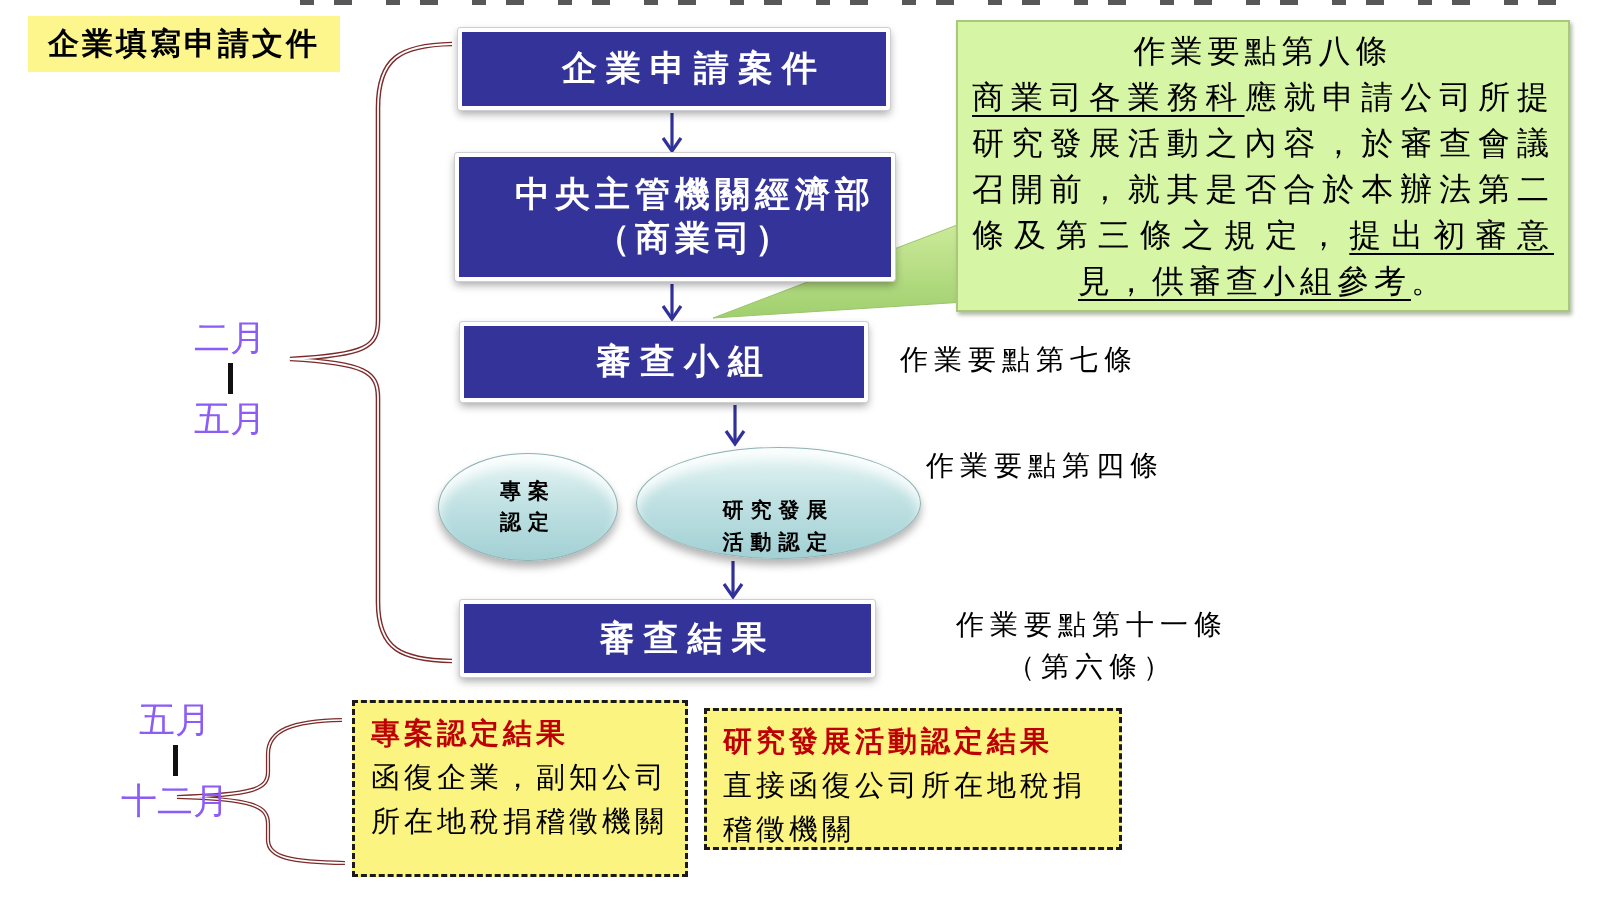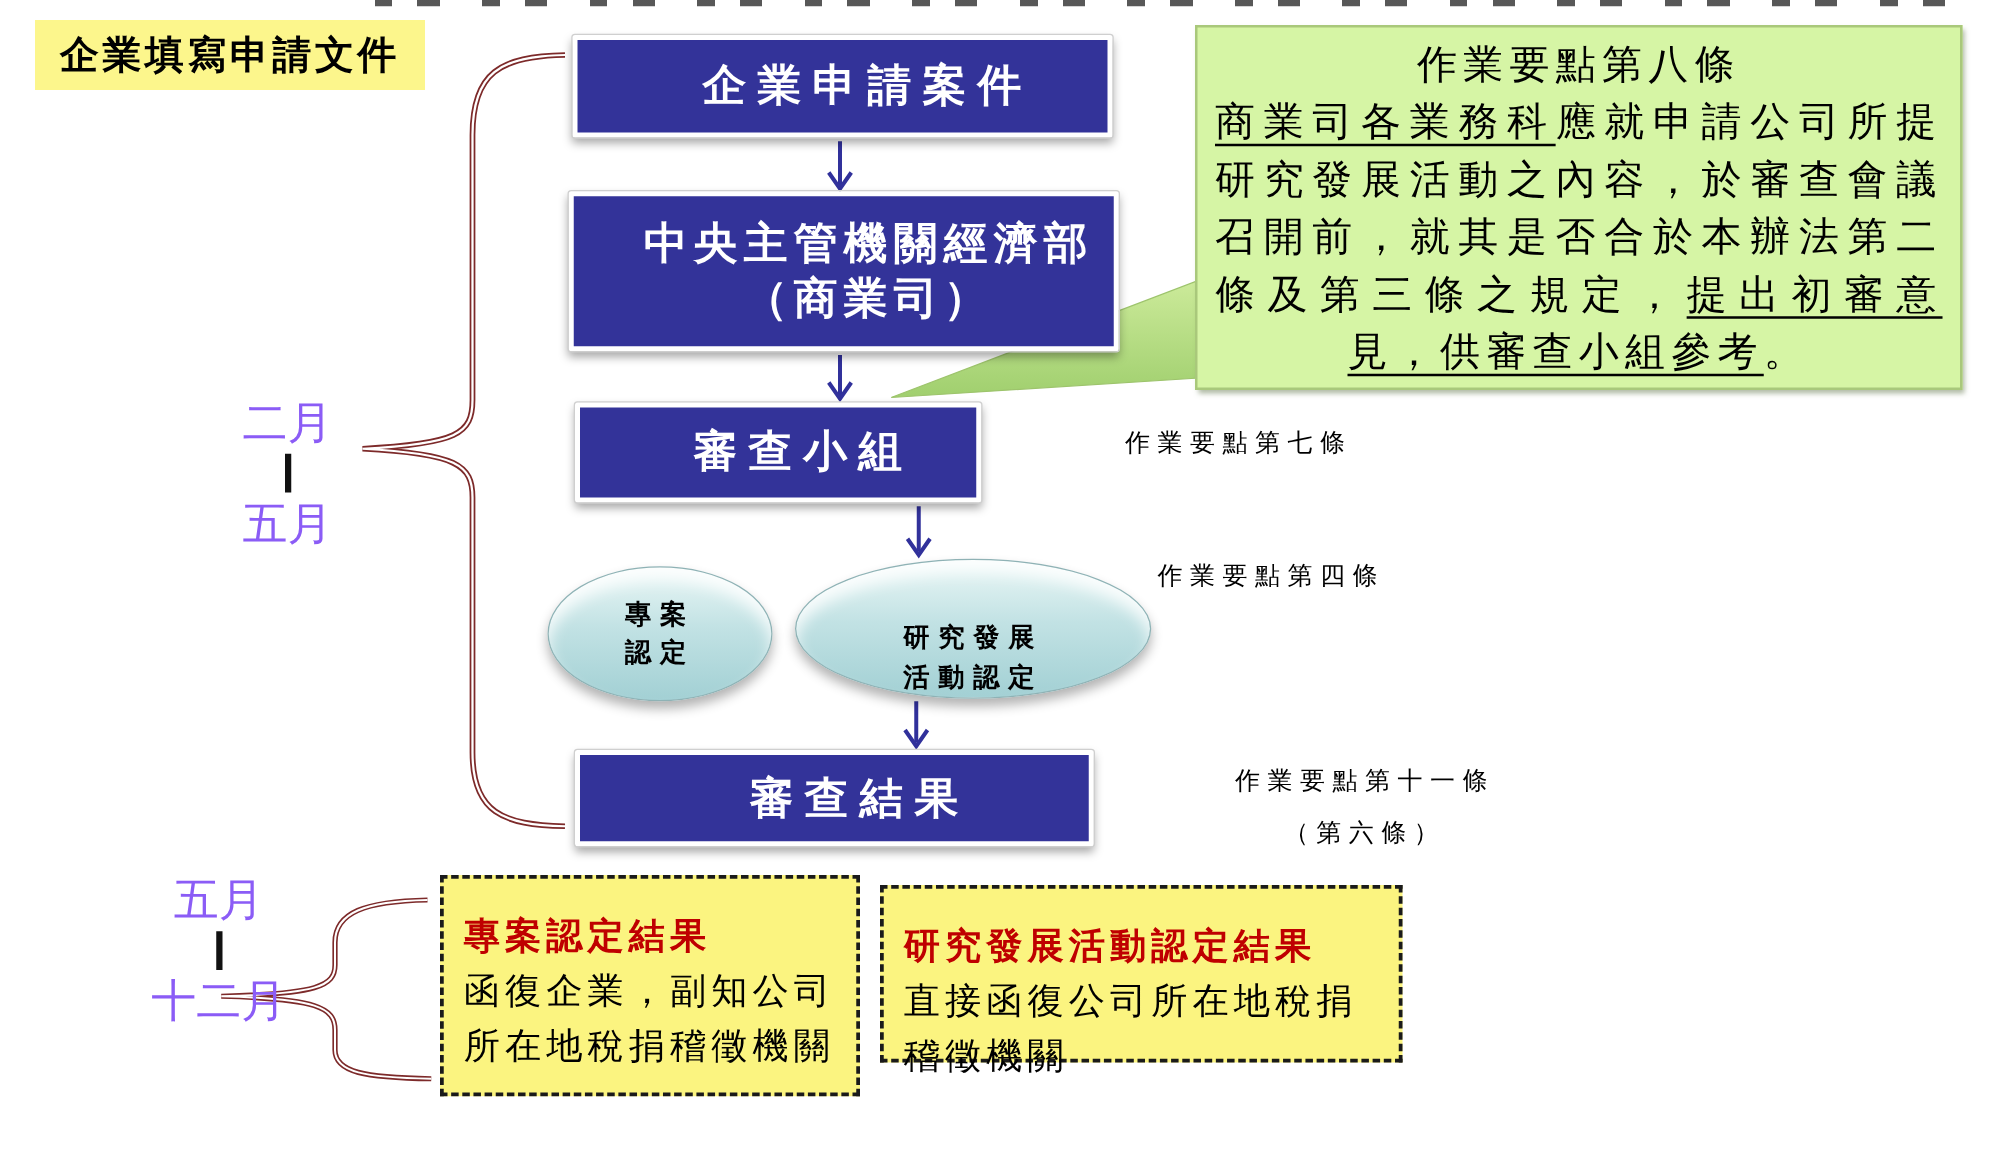--- a/index.html
+++ b/index.html
@@ -26,21 +26,21 @@
   .bluebox{
     z-index:2;background:#333399;border:4px solid #ffffff;outline:1px solid #cfcfcf;
     border-radius:2px;box-shadow:0 4px 8px rgba(0,0,0,.35);
     display:flex;flex-direction:column;align-items:center;justify-content:center;
     color:#fff;font-weight:bold;box-sizing:border-box;text-align:center;padding-left:40px;
   }
   .bluebox .l1{font-size:35px;letter-spacing:9px;line-height:1.25;white-space:nowrap;}
   .bluebox .l2{font-size:35px;letter-spacing:5px;line-height:1.25;white-space:nowrap;}
   #box1{left:458px;top:28px;width:432px;height:82px;}
   #box2{left:455px;top:153px;width:440px;height:128px;}
-  #box3{left:460px;top:322px;width:325px;height:80px;}
+  #box3{left:460px;top:322px;width:408px;height:80px;}
   #box4{left:460px;top:600px;width:415px;height:77px;}
 
   
   .ell{
     z-index:2;border-radius:50%;
     background:linear-gradient(180deg,#eaf7f6 0%,#c2e2e4 45%,#a2d0d4 100%);
     border:1px solid #8fb2b5;
     box-shadow:inset 0 10px 12px rgba(255,255,255,.85),0 6px 9px rgba(0,0,0,.3);
     display:flex;flex-direction:column;align-items:center;justify-content:center;
     font-weight:bold;color:#000;text-align:center;box-sizing:border-box;
@@ -54,35 +54,35 @@
     left:956px;top:20px;width:614px;height:292px;z-index:3;
     background:#d6f5a5;border:2px solid #a9c87b;box-sizing:border-box;
     box-shadow:2px 3px 4px rgba(110,130,90,.55);
     padding:6px 14px 8px 14px;font-weight:normal;
   }
   .callout .ctitle{text-align:center;font-size:32px;line-height:46px;letter-spacing:5px;}
   .callout .cbody{font-size:32px;line-height:46px;letter-spacing:5px;text-align:justify;text-align-last:center;}
   .callout .u{text-decoration:underline;text-underline-offset:7px;text-decoration-thickness:2px;}
 
   
-  .rulelabel{z-index:2;font-size:20px;letter-spacing:6px;white-space:nowrap;}
+  .rulelabel{z-index:2;font-size:28px;letter-spacing:6px;white-space:nowrap;}
   #rule7{left:900px;top:341px;}
   #rule4{left:926px;top:447px;}
   #rule11{left:942px;top:604px;width:300px;text-align:center;line-height:42px;white-space:normal;}
 
   
   .months{z-index:2;text-align:center;font-size:36px;line-height:40px;color:#8b5cf6;}
   #monthsUp{left:175px;top:318px;width:110px;}
   #monthsLow{left:85px;top:700px;width:180px;}
   .vbar{width:5px;height:31px;background:#111;margin:5px auto;}
 
   
   .resbox{
     z-index:2;background:#fbf480;border:3px dashed #1a1a1a;box-sizing:border-box;
-    padding:24px 16px;font-size:29px;line-height:44px;letter-spacing:4px;
+    padding:8px 16px;font-size:29px;line-height:44px;letter-spacing:4px;
   }
   .resbox .rtitle{color:#bf0000;font-weight:bold;}
   #resL{left:352px;top:700px;width:336px;height:177px;}
   #resR{left:704px;top:708px;width:418px;height:142px;}
 </style>
 </head>
 <body>
 
 <div class="stage">
 

